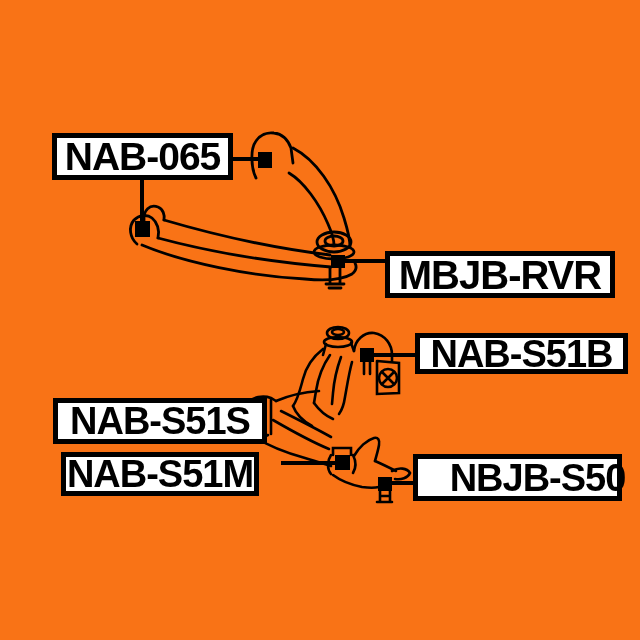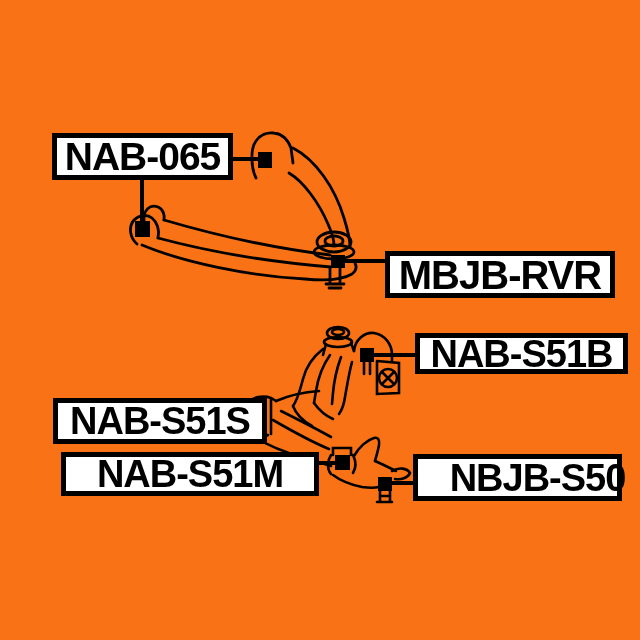--- a/index.html
+++ b/index.html
@@ -28,21 +28,21 @@
     font-size: 40px;
     letter-spacing: -1px;
     line-height: 1;
     white-space: nowrap;
     color: #000;
   }
   #label-nab065  { left: 52px;  top: 133px; width: 181px; height: 47px; font-size: 39px; }
   #label-mbjbrvr { left: 385px; top: 236px; width: 230px; height: 47px; margin-top: 15px; }
   #label-nabs51b { left: 415px; top: 333px; width: 213px; height: 41px; font-size: 38px; }
   #label-nabs51s { left: 11px;  top: 398px; width: 214px; height: 46px; font-size: 38px; margin-left: 42px; }
-  #label-nabs51m { left: 61px;  top: 452px; width: 258px; height: 44px; font-size: 38px; }
+  #label-nabs51m { left: 61px;  top: 452px; width: 198px; height: 44px; font-size: 38px; }
   #label-nbjbs50 { left: 413px; top: 454px; width: 209px; height: 47px; font-size: 38px; padding-left: 40px; }
 </style>
 </head>
 <body style="background: rgb(255, 255, 255);">
 
 <div class="canvas" style="background: #f97316; color: rgb(0, 0, 0);">
 
   <svg width="640" height="640" viewBox="0 0 640 640">
 
     <g stroke="#000" stroke-width="4">

